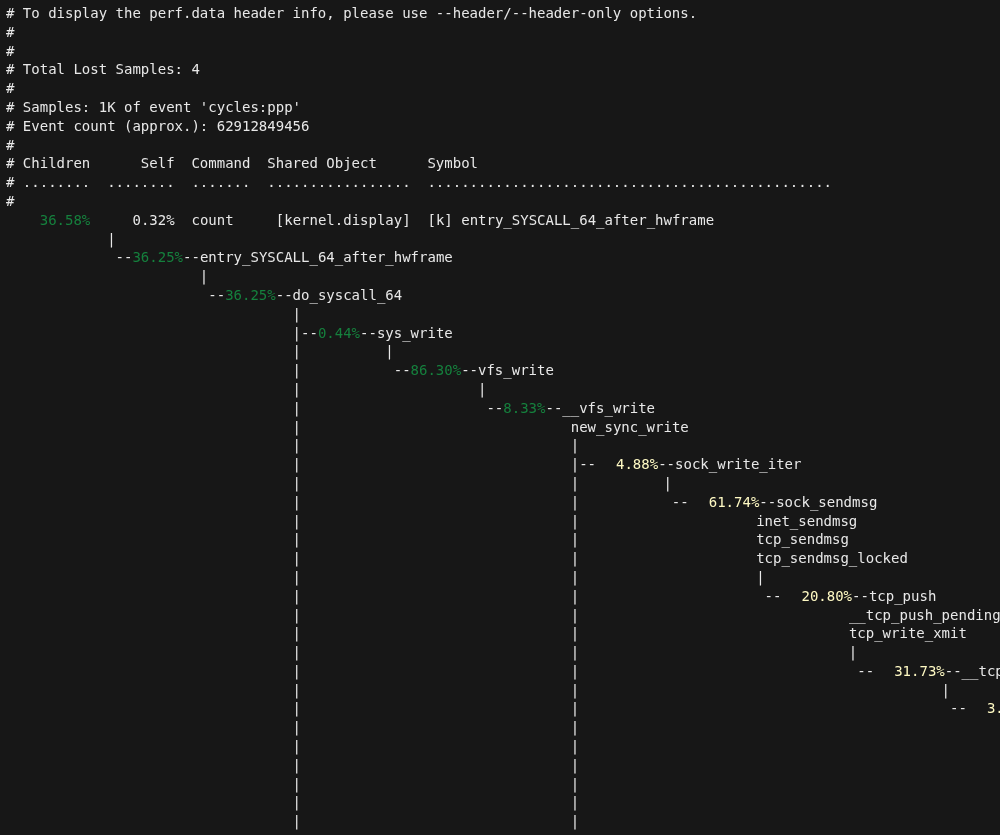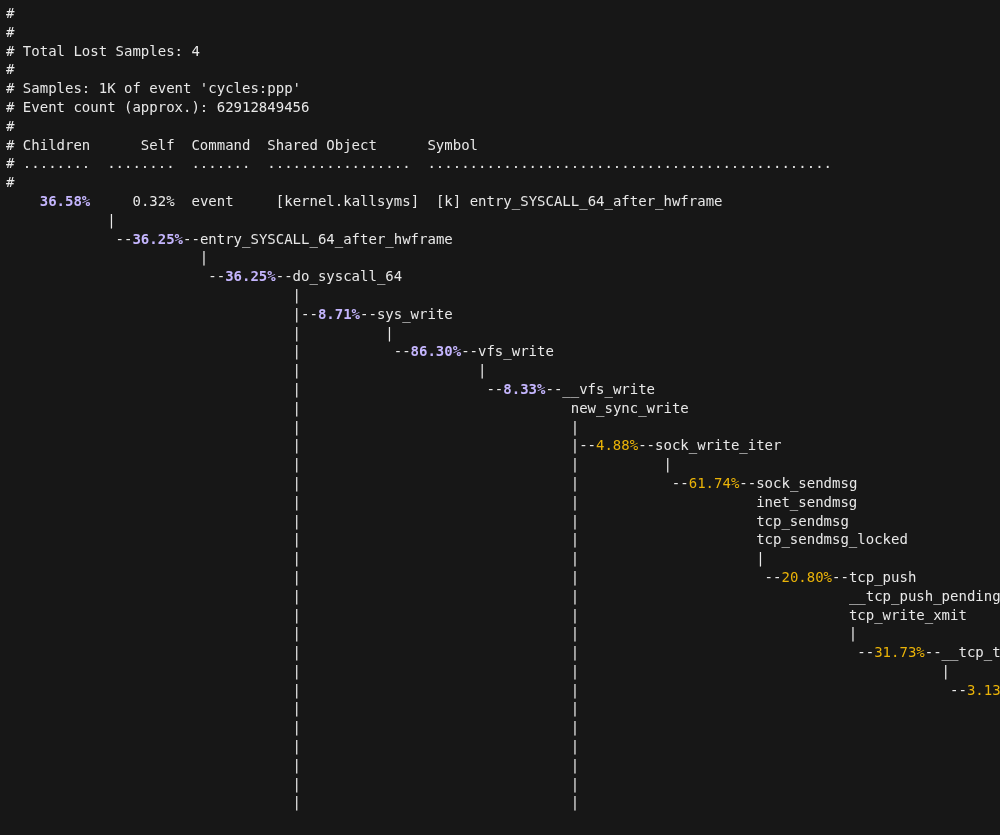--- a/index.html
+++ b/index.html
@@ -13,44 +13,44 @@
   pre.term {
     margin: 0;
     padding: 4px 6px;
     font-family: "DejaVu Sans Mono", "Liberation Mono", "Menlo", "Consolas", monospace;
     font-size: 14px;
     line-height: 18.8px;
     color: #e8e8e8;
     white-space: pre;
     letter-spacing: 0px;
   }
-  .r { color: #c4b5fd; font-weight: bold; }   
-  .g { color: #eab308; }   
+  .r { color: #15803d; }   
+  .g { color: #fef9c3; margin-left: 20px; }   
 </style>
 </head>
 <body>
 
-<pre class="term">
+<pre class="term"><span># To display the perf.data header info, please use --header/--header-only options.</span>
 #
 #
 <span># Total Lost Samples: 4</span>
 #
 <span># Samples: 1K of event 'cycles:ppp'</span>
 <span># Event count (approx.): 62912849456</span>
 #
 <span># Children      Self  Command  Shared Object      Symbol</span>
 <span># ........  ........  .......  .................  ................................................</span>
 #
-    <span class="r">36.58%</span>     <span>0.32%</span>  <span>event</span>     <span>[kernel.kallsyms]</span>  <span>[k] entry_SYSCALL_64_after_hwframe</span>
+    <span class="r">36.58%</span>     <span>0.32%</span>  <span>count</span>     <span>[kernel.display]</span>  <span>[k] entry_SYSCALL_64_after_hwframe</span>
             |
              --<span class="r">36.25%</span>--<span>entry_SYSCALL_64_after_hwframe</span>
                        |
                         --<span class="r">36.25%</span>--<span>do_syscall_64</span>
                                   |
-                                  |--<span class="r">8.71%</span>--<span>sys_write</span>
+                                  |--<span class="r">0.44%</span>--<span>sys_write</span>
                                   |          |
                                   |           --<span class="r">86.30%</span>--<span>vfs_write</span>
                                   |                     |
                                   |                      --<span class="r">8.33%</span>--<span>__vfs_write</span>
                                   |                                <span>new_sync_write</span>
                                   |                                |
                                   |                                |--<span class="g">4.88%</span>--<span>sock_write_iter</span>
                                   |                                |          |
                                   |                                |           --<span class="g">61.74%</span>--<span>sock_sendmsg</span>
                                   |                                |                     <span>inet_sendmsg</span>

